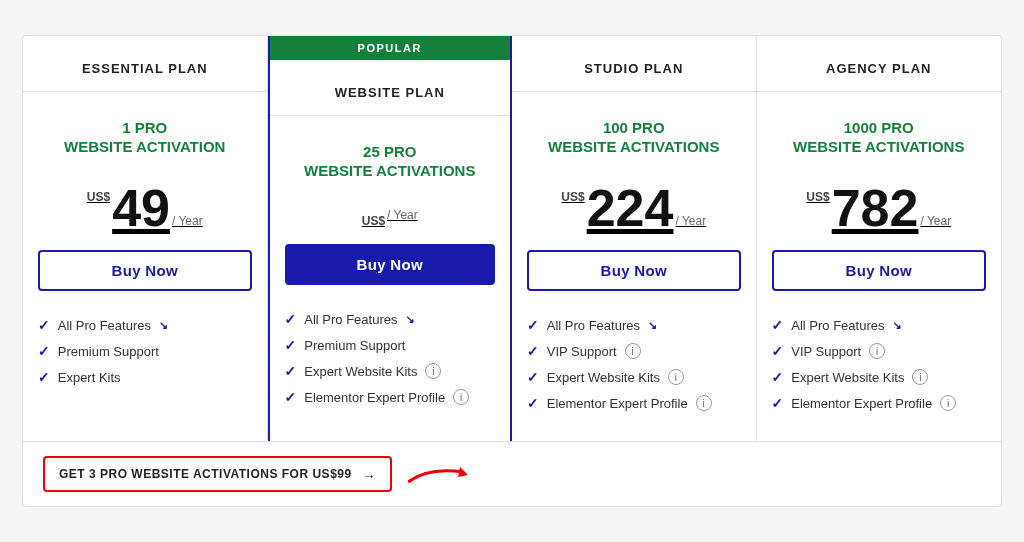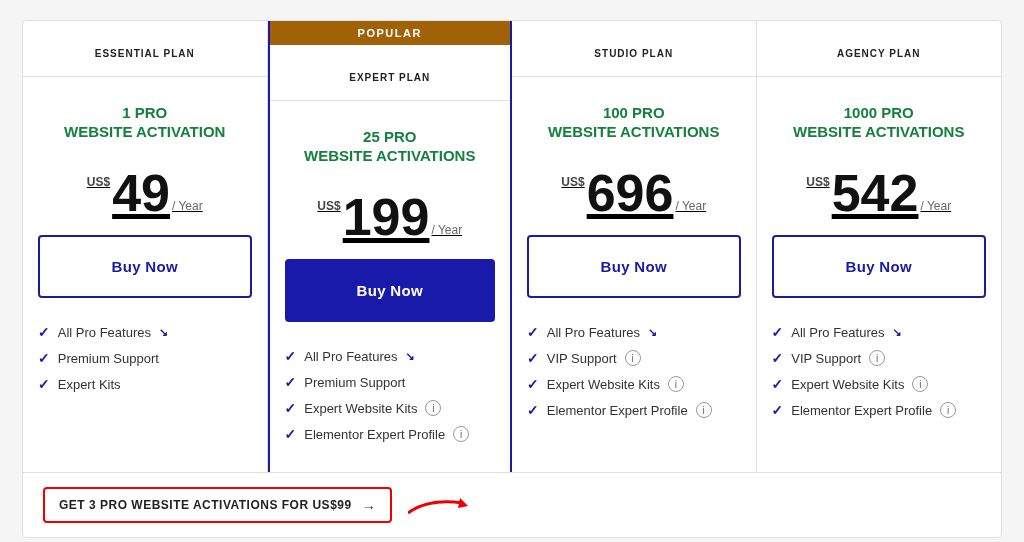--- a/index.html
+++ b/index.html
@@ -29,32 +29,32 @@
       border-right: 1px solid #e0e0e0;
       position: relative;
     }
     .plan-col:last-child { border-right: none; }
     .plan-col.popular {
       border-left: 2px solid #1a1aaa;
       border-right: 2px solid #1a1aaa;
       margin-top: 0;
     }
     .popular-badge {
-      background: #a16207;
+      background: #15803d;
       color: #fff;
       text-align: center;
       font-size: 11px;
       font-weight: 700;
       letter-spacing: 1.5px;
       padding: 6px 0;
     }
     .plan-header {
       text-align: center;
       padding: 20px 10px 10px;
-      font-size: 10px;
+      font-size: 13px;
       font-weight: 700;
       letter-spacing: 1px;
       color: #222;
       border-bottom: 1px solid #e0e0e0;
       min-height: 56px;
       display: flex;
       align-items: center;
       justify-content: center;
     }
     .plan-activations {
@@ -94,21 +94,21 @@
     .price-period {
       font-size: 12px;
       color: #666;
       align-self: flex-end;
       margin-bottom: 6px;
     }
     .buy-btn {
       display: block;
       width: calc(100% - 30px);
       margin: 0 15px 16px;
-      padding: 21px;
+      padding: 10px;
       text-align: center;
       font-size: 15px;
       font-weight: 600;
       border-radius: 4px;
       cursor: pointer;
       border: 2px solid #1a1aaa;
       background: #fff;
       color: #1a1aaa;
       letter-spacing: 0.3px;
     }
@@ -208,25 +208,24 @@
     </li>
           <li>
       <span class="check-icon">✓</span>
       <span class="feature-label">Expert Kits</span>
 
     </li>
         </ul>
       </div>
       <div class="plan-col popular">
         <div class="popular-badge">POPULAR</div>
-        <div class="plan-header">EXPERT PLAN</div>
+        <div class="plan-header">WEBSITE PLAN</div>
         <div class="plan-activations">25 PRO<br>WEBSITE ACTIVATIONS</div>
         <div class="plan-price">
     <span class="price-currency">US$</span>
-    <span class="price-number">199</span>
     <span class="price-period">/ Year</span>
   </div>
         <button class="buy-btn filled">Buy Now</button>
         <ul class="features-list">
           <li>
       <span class="check-icon">✓</span>
       <span class="feature-label">All Pro Features</span>
       <span class="feature-link">↘</span>
 
     </li>
@@ -247,21 +246,21 @@
 
       <span class="info-icon">i</span>
     </li>
         </ul>
       </div>
       <div class="plan-col">
         <div class="plan-header">STUDIO PLAN</div>
         <div class="plan-activations">100 PRO<br>WEBSITE ACTIVATIONS</div>
         <div class="plan-price">
     <span class="price-currency">US$</span>
-    <span class="price-number">696</span>
+    <span class="price-number">224</span>
     <span class="price-period">/ Year</span>
   </div>
         <button class="buy-btn">Buy Now</button>
         <ul class="features-list">
           <li>
       <span class="check-icon">✓</span>
       <span class="feature-label">All Pro Features</span>
       <span class="feature-link">↘</span>
 
     </li>
@@ -283,21 +282,21 @@
 
       <span class="info-icon">i</span>
     </li>
         </ul>
       </div>
       <div class="plan-col">
         <div class="plan-header">AGENCY PLAN</div>
         <div class="plan-activations">1000 PRO<br>WEBSITE ACTIVATIONS</div>
         <div class="plan-price">
     <span class="price-currency">US$</span>
-    <span class="price-number">542</span>
+    <span class="price-number">782</span>
     <span class="price-period">/ Year</span>
   </div>
         <button class="buy-btn">Buy Now</button>
         <ul class="features-list">
           <li>
       <span class="check-icon">✓</span>
       <span class="feature-label">All Pro Features</span>
       <span class="feature-link">↘</span>
 
     </li>

